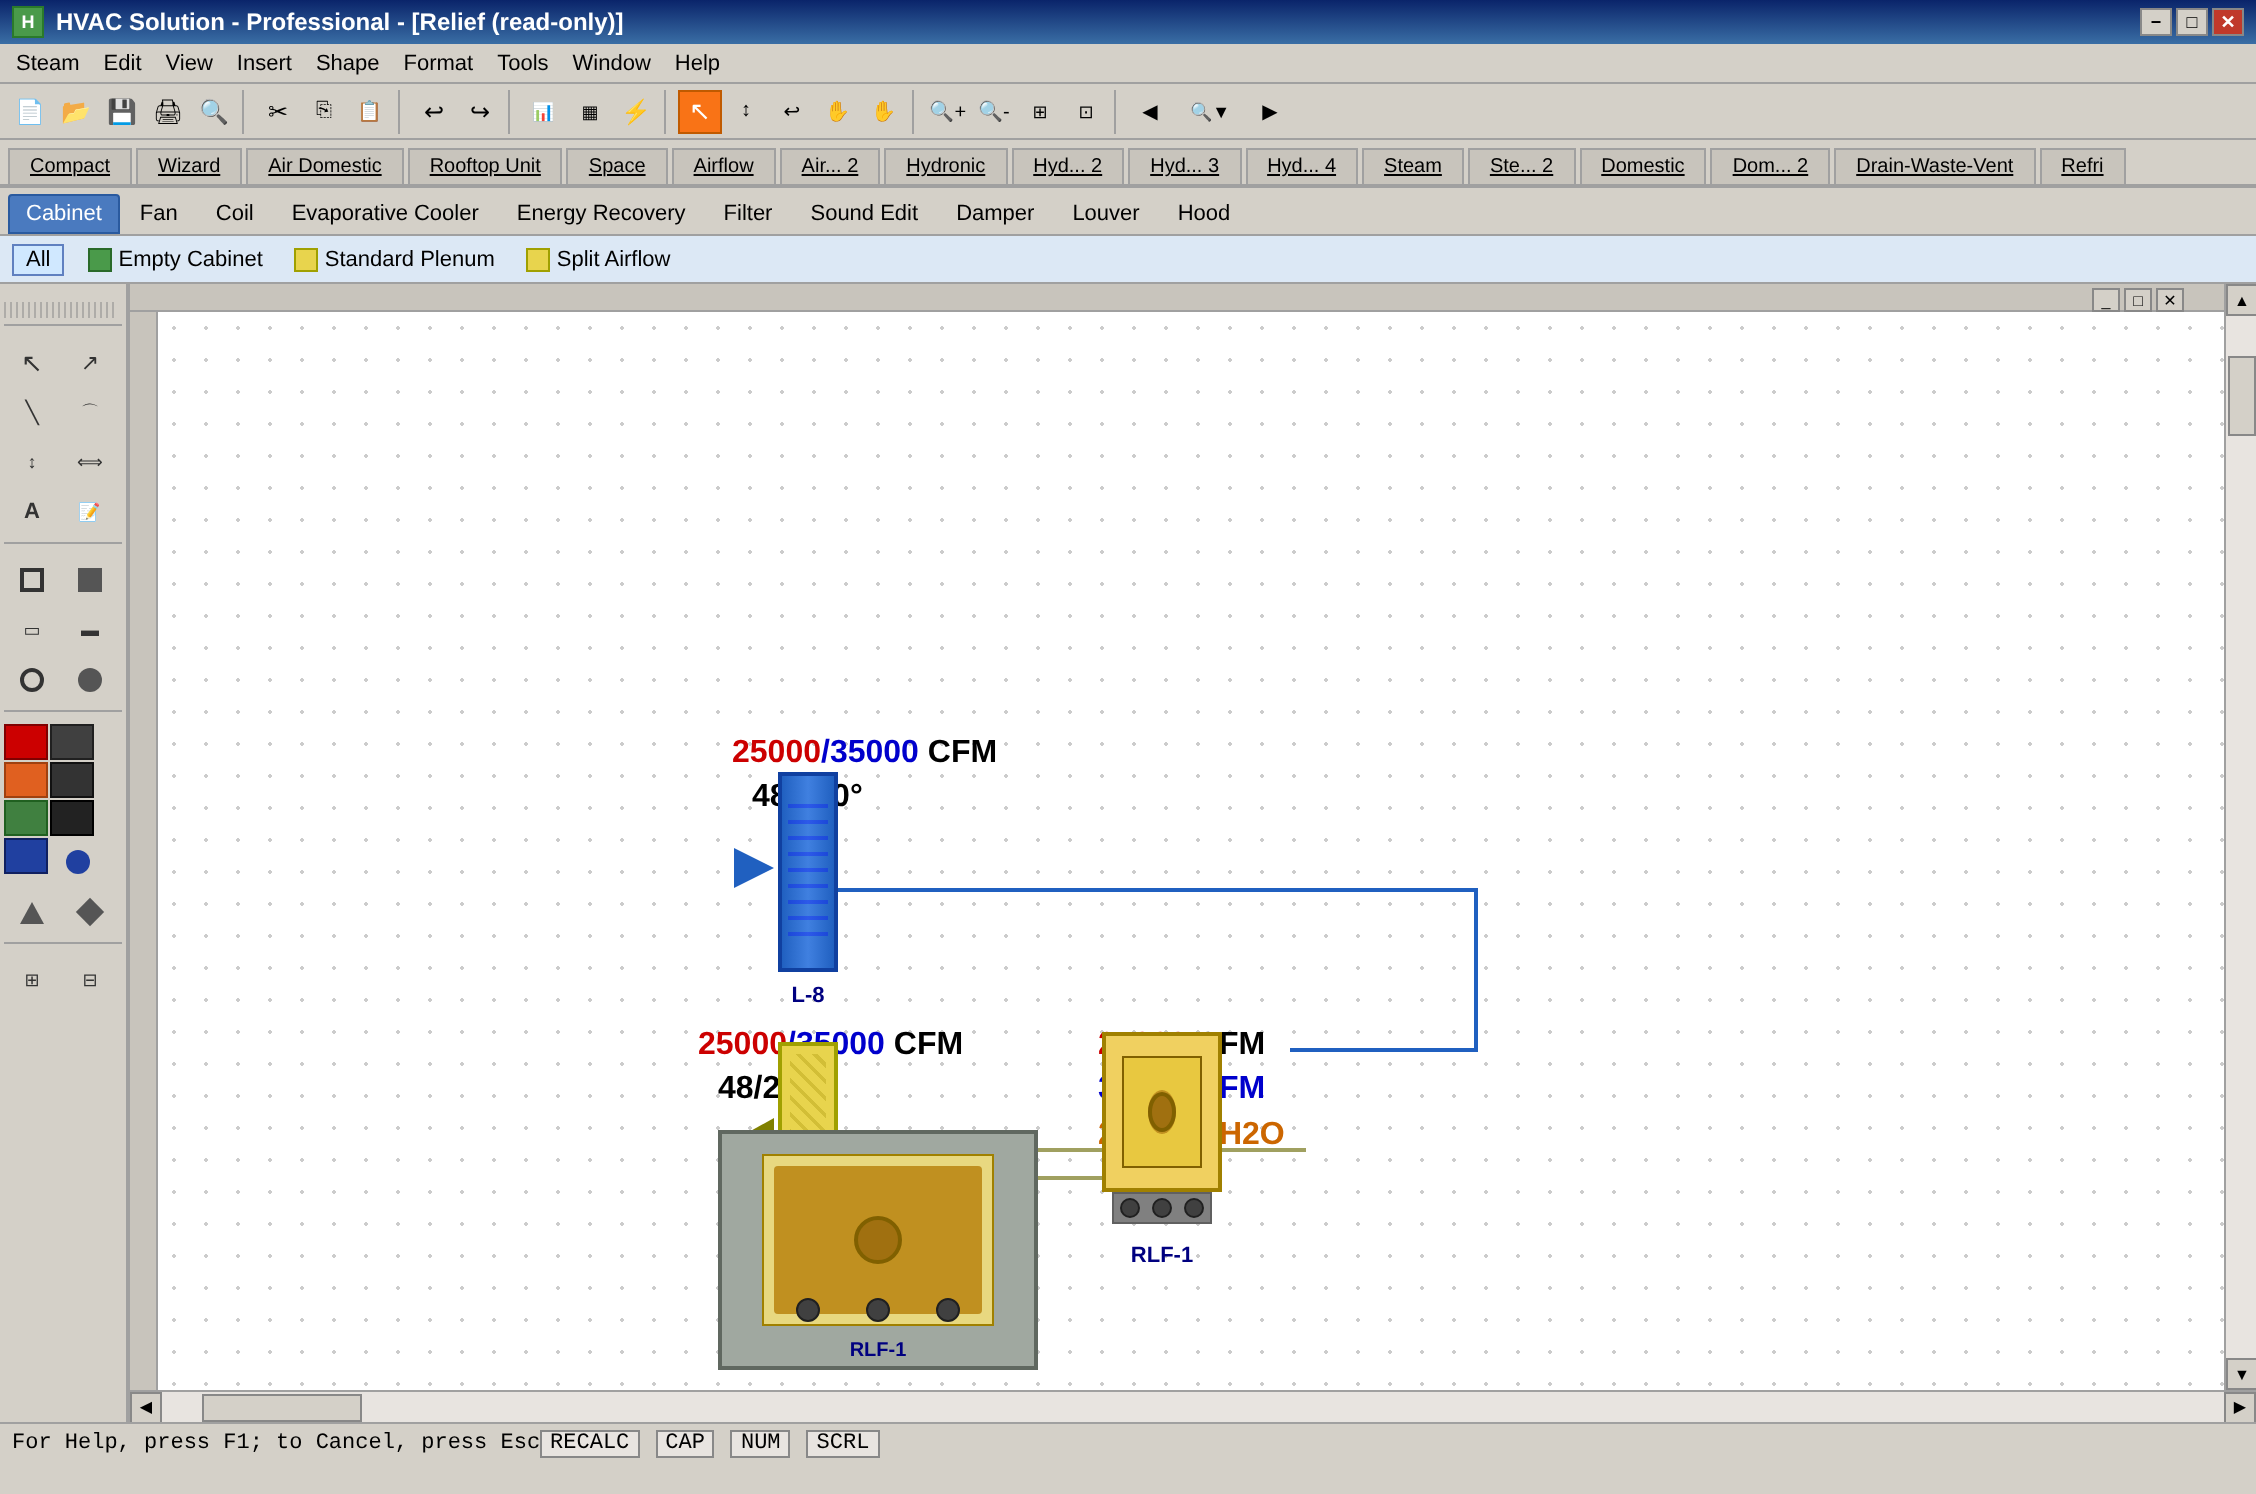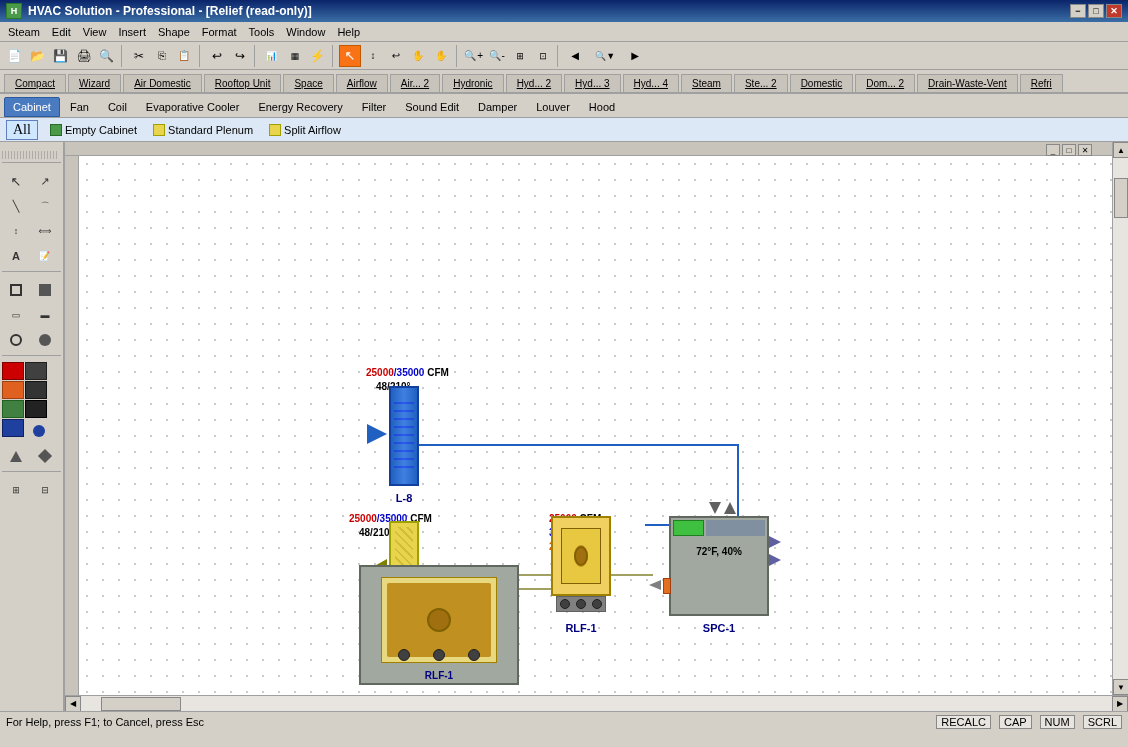--- a/index.html
+++ b/index.html
@@ -105,25 +105,24 @@
     #filter-row {
       background: #dce8f5;
       height: 24px;
       display: flex;
       align-items: center;
       padding: 0 6px;
       border-bottom: 1px solid #a0a0a0;
       gap: 8px;
     }
     .filter-label {
-      font-size: 14px;
+      font-size: 11px;
       color: #000;
       background: none;
       padding: 1px 4px;
-      font-family: Liberation Serif, serif;
     }
     .filter-btn {
       display: flex;
       align-items: center;
       gap: 3px;
       font-size: 11px;
       cursor: pointer;
       padding: 1px 4px;
     }
 
@@ -217,22 +216,23 @@
     }
 
     
     #statusbar {
       background: #d4d0c8;
       height: 20px;
       display: flex;
       align-items: center;
       padding: 4px 6px;
       border-top: 1px solid #a0a0a0;
-      justify-content: space-between;
-      font-size: 11px;
+      justify-content: flex-start;
+      font-size: 11px;
+      font-family: Liberation Mono, monospace;
     }
     #statusbar .status-right {
       display: flex;
       gap: 8px;
     }
     .status-indicator {
       padding: 0 4px;
       border: 1px solid #888;
       background: #e8e4e0;
       font-size: 11px;
@@ -498,21 +498,21 @@
       left: 55px;
       width: 0; height: 0;
       border-left: 6px solid transparent;
       border-right: 6px solid transparent;
       border-bottom: 12px solid #606060;
     }
 
     
     .cfm-annotation {
       position: absolute;
-      font-size: 10px;
+      font-size: 16px;
       font-weight: bold;
       line-height: 1.4;
     }
     .cfm-red { color: #cc0000; }
     .cfm-blue { color: #0000cc; }
     .cfm-black { color: #000; }
     .cfm-orange { color: #cc6600; }
 
     
     #blue-line-h {
@@ -898,38 +898,20 @@
             <div class="base">
               <div class="wheels">
                 <div class="wheel"></div>
                 <div class="wheel"></div>
                 <div class="wheel"></div>
               </div>
             </div>
             <div class="label">RLF-1</div>
           </div>
 
-          <div id="comp-spc1">
-
-            <div class="top-arrow-down"></div>
-            <div class="top-arrow-up"></div>
-            <div class="body">
-              <div class="top-section">
-                <div class="ts-green"></div>
-                <div class="ts-gray"></div>
-              </div>
-              <div class="label-inside">72°F, 40%</div>
-              <div class="left-notch"></div>
-              <div class="left-arrow"></div>
-
-              <div style="position:absolute;right:-14px;top:18px;width:0;height:0;border-top:6px solid transparent;border-bottom:6px solid transparent;border-left:12px solid #6060a0;"></div>
-              <div style="position:absolute;right:-14px;top:36px;width:0;height:0;border-top:6px solid transparent;border-bottom:6px solid transparent;border-left:12px solid #6060a0;"></div>
-            </div>
-            <div class="spc-label">SPC-1</div>
-          </div>
 
           <div id="preview-box">
             <div class="inner">
               <div class="inner-content" style="display:flex;align-items:center;justify-content:center;">
                 <div style="width:24px;height:24px;background:#a07010;border-radius:50%;border:2px solid #806000;"></div>
               </div>
             </div>
             <div class="wheel-row">
               <div class="wheel"></div>
               <div class="wheel"></div>

